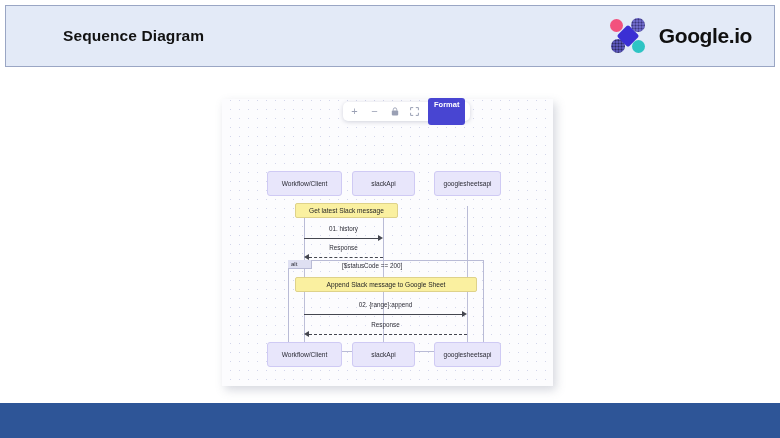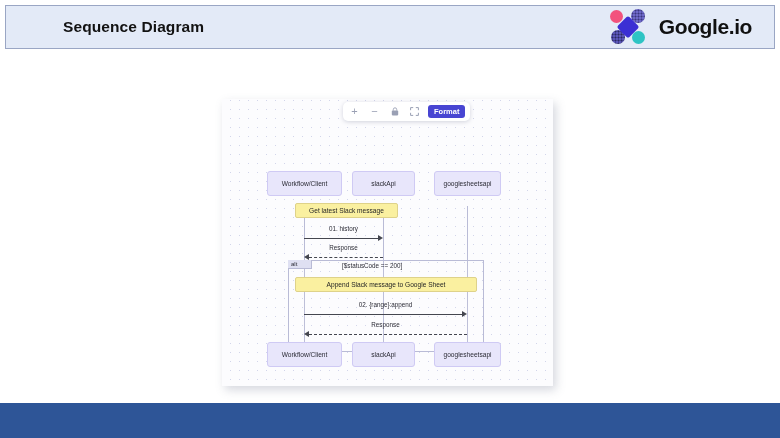--- a/index.html
+++ b/index.html
@@ -14,21 +14,21 @@
     overflow: hidden;
     position: relative;
   }
 
   
   .slide-header {
     position: absolute;
     left: 5px;
     top: 5px;
     width: 770px;
-    height: 44px;
+    height: 62px;
     background: #e3eaf7;
     border: 1px solid #9aa6c4;
     box-sizing: border-box;
     display: flex;
     align-items: center;
     justify-content: space-between;
   }
   .slide-title {
     font-size: 15.5px;
     font-weight: bold;
@@ -119,21 +119,21 @@
     font-size: 11px;
     line-height: 1;
   }
   .tb-icon svg { display: block; }
   .tb-format {
     background: #4845d2;
     color: #ffffff;
     font-size: 7.5px;
     font-weight: bold;
     border-radius: 3px;
-    padding: 3px 6px 3px 6px;
+    padding: 3px 6px 17px 6px;
     line-height: 1;
     border: none;
     font-family: "Liberation Sans", sans-serif;
   }
 
   
   .diagram { position: absolute; inset: 0; }
 
   .lifeline {
     position: absolute;

